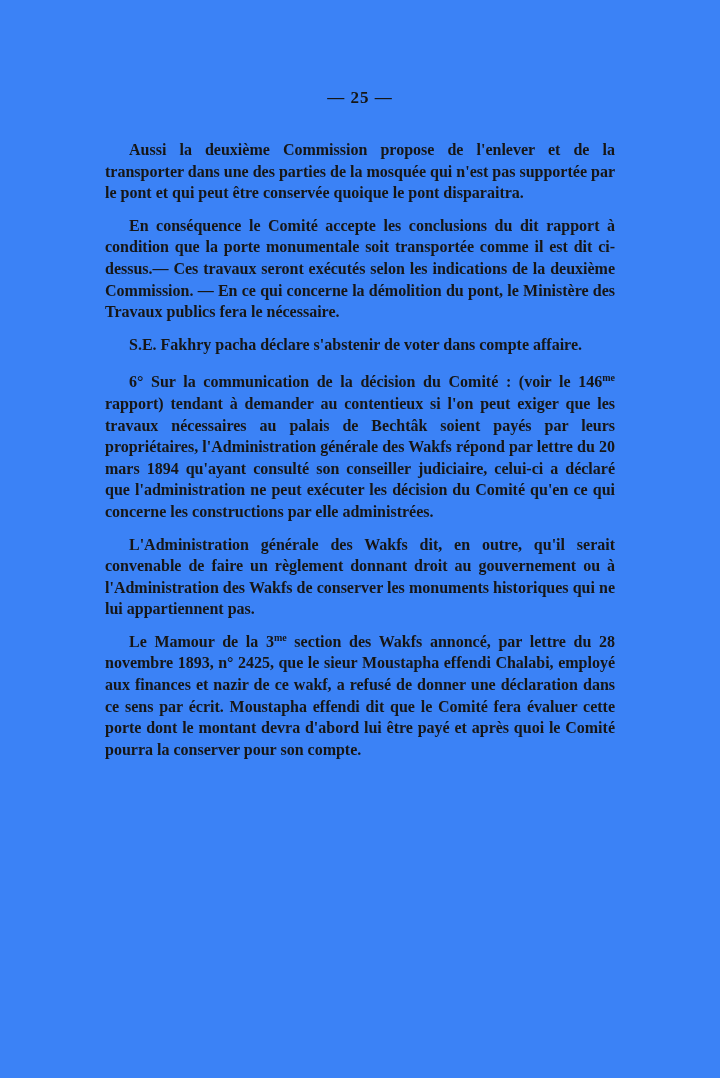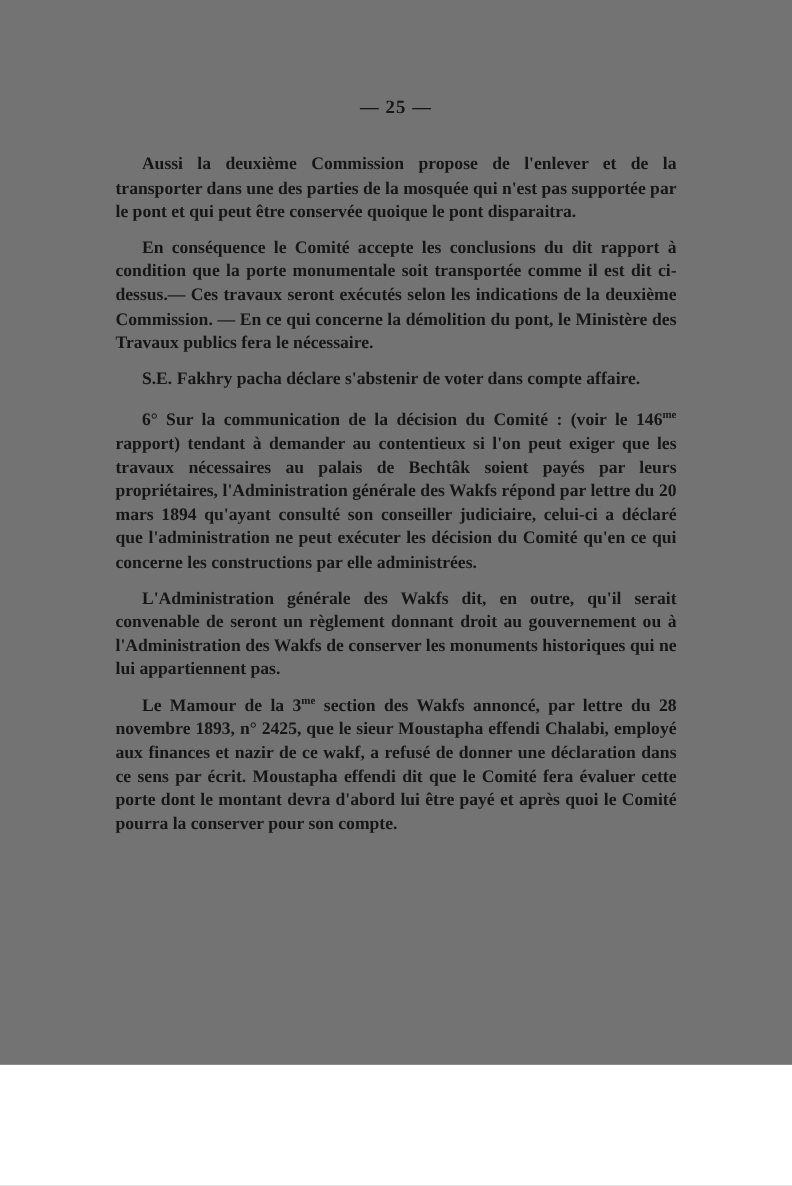--- a/index.html
+++ b/index.html
@@ -9,22 +9,22 @@
   body {
     width: 720px;
     height: 1078px;
     background: #ffffff;
     overflow: hidden;
     font-family: "Liberation Serif", "DejaVu Serif", serif;
   }
   .page {
     position: relative;
     width: 720px;
-    height: 968px;
-    background: #737373;
+    height: 1078px;
+    background: #3b82f6;
   }
   .page-number {
     position: absolute;
     top: 88px;
     left: 94px;
     width: 532px;
     text-align: center;
     font-size: 17px;
     font-weight: 700;
     color: #161616;
@@ -59,16 +59,16 @@
 </head>
 <body style="background: rgb(255, 255, 255);">
 
 <div class="page">
   <div class="page-number" style="color: rgb(22, 22, 22);">— 25 —</div>
   <div class="page-body" id="page-body" style="color: rgb(22, 22, 22);">
       <p>Aussi la deuxième Commission propose de l'enlever et de la transporter dans une des parties de la mosquée qui n'est pas supportée par le pont et qui peut être conservée quoique le pont disparaitra.</p>
       <p>En conséquence le Comité accepte les conclusions du dit rapport à condition que la porte monumentale soit transportée comme il est dit ci-dessus.— Ces travaux seront exécutés selon les indications de la deuxième Commission. — En ce qui concerne la démolition du pont, le Ministère des Travaux publics fera le nécessaire.</p>
       <p>S.E. Fakhry pacha déclare s'abstenir de voter dans compte affaire.</p>
       <p>6° Sur la communication de la décision du Comité : (voir le 146<sup>me</sup> rapport) tendant à demander au contentieux si l'on peut exiger que les travaux nécessaires au palais de Bechtâk soient payés par leurs propriétaires, l'Administration générale des Wakfs répond par lettre du 20 mars 1894 qu'ayant consulté son conseiller judiciaire, celui-ci a déclaré que l'administration ne peut exécuter les décision du Comité qu'en ce qui concerne les constructions par elle administrées.</p>
-      <p>L'Administration générale des Wakfs dit, en outre, qu'il serait convenable de seront un règlement donnant droit au gouvernement ou à l'Administration des Wakfs de conserver les monuments historiques qui ne lui appartiennent pas.</p>
+      <p>L'Administration générale des Wakfs dit, en outre, qu'il serait convenable de faire un règlement donnant droit au gouvernement ou à l'Administration des Wakfs de conserver les monuments historiques qui ne lui appartiennent pas.</p>
       <p>Le Mamour de la 3<sup>me</sup> section des Wakfs annoncé, par lettre du 28 novembre 1893, n° 2425, que le sieur Moustapha effendi Chalabi, employé aux finances et nazir de ce wakf, a refusé de donner une déclaration dans ce sens par écrit. Moustapha effendi dit que le Comité fera évaluer cette porte dont le montant devra d'abord lui être payé et après quoi le Comité pourra la conserver pour son compte.</p>
     </div>
 </div>
 
 </body></html>

